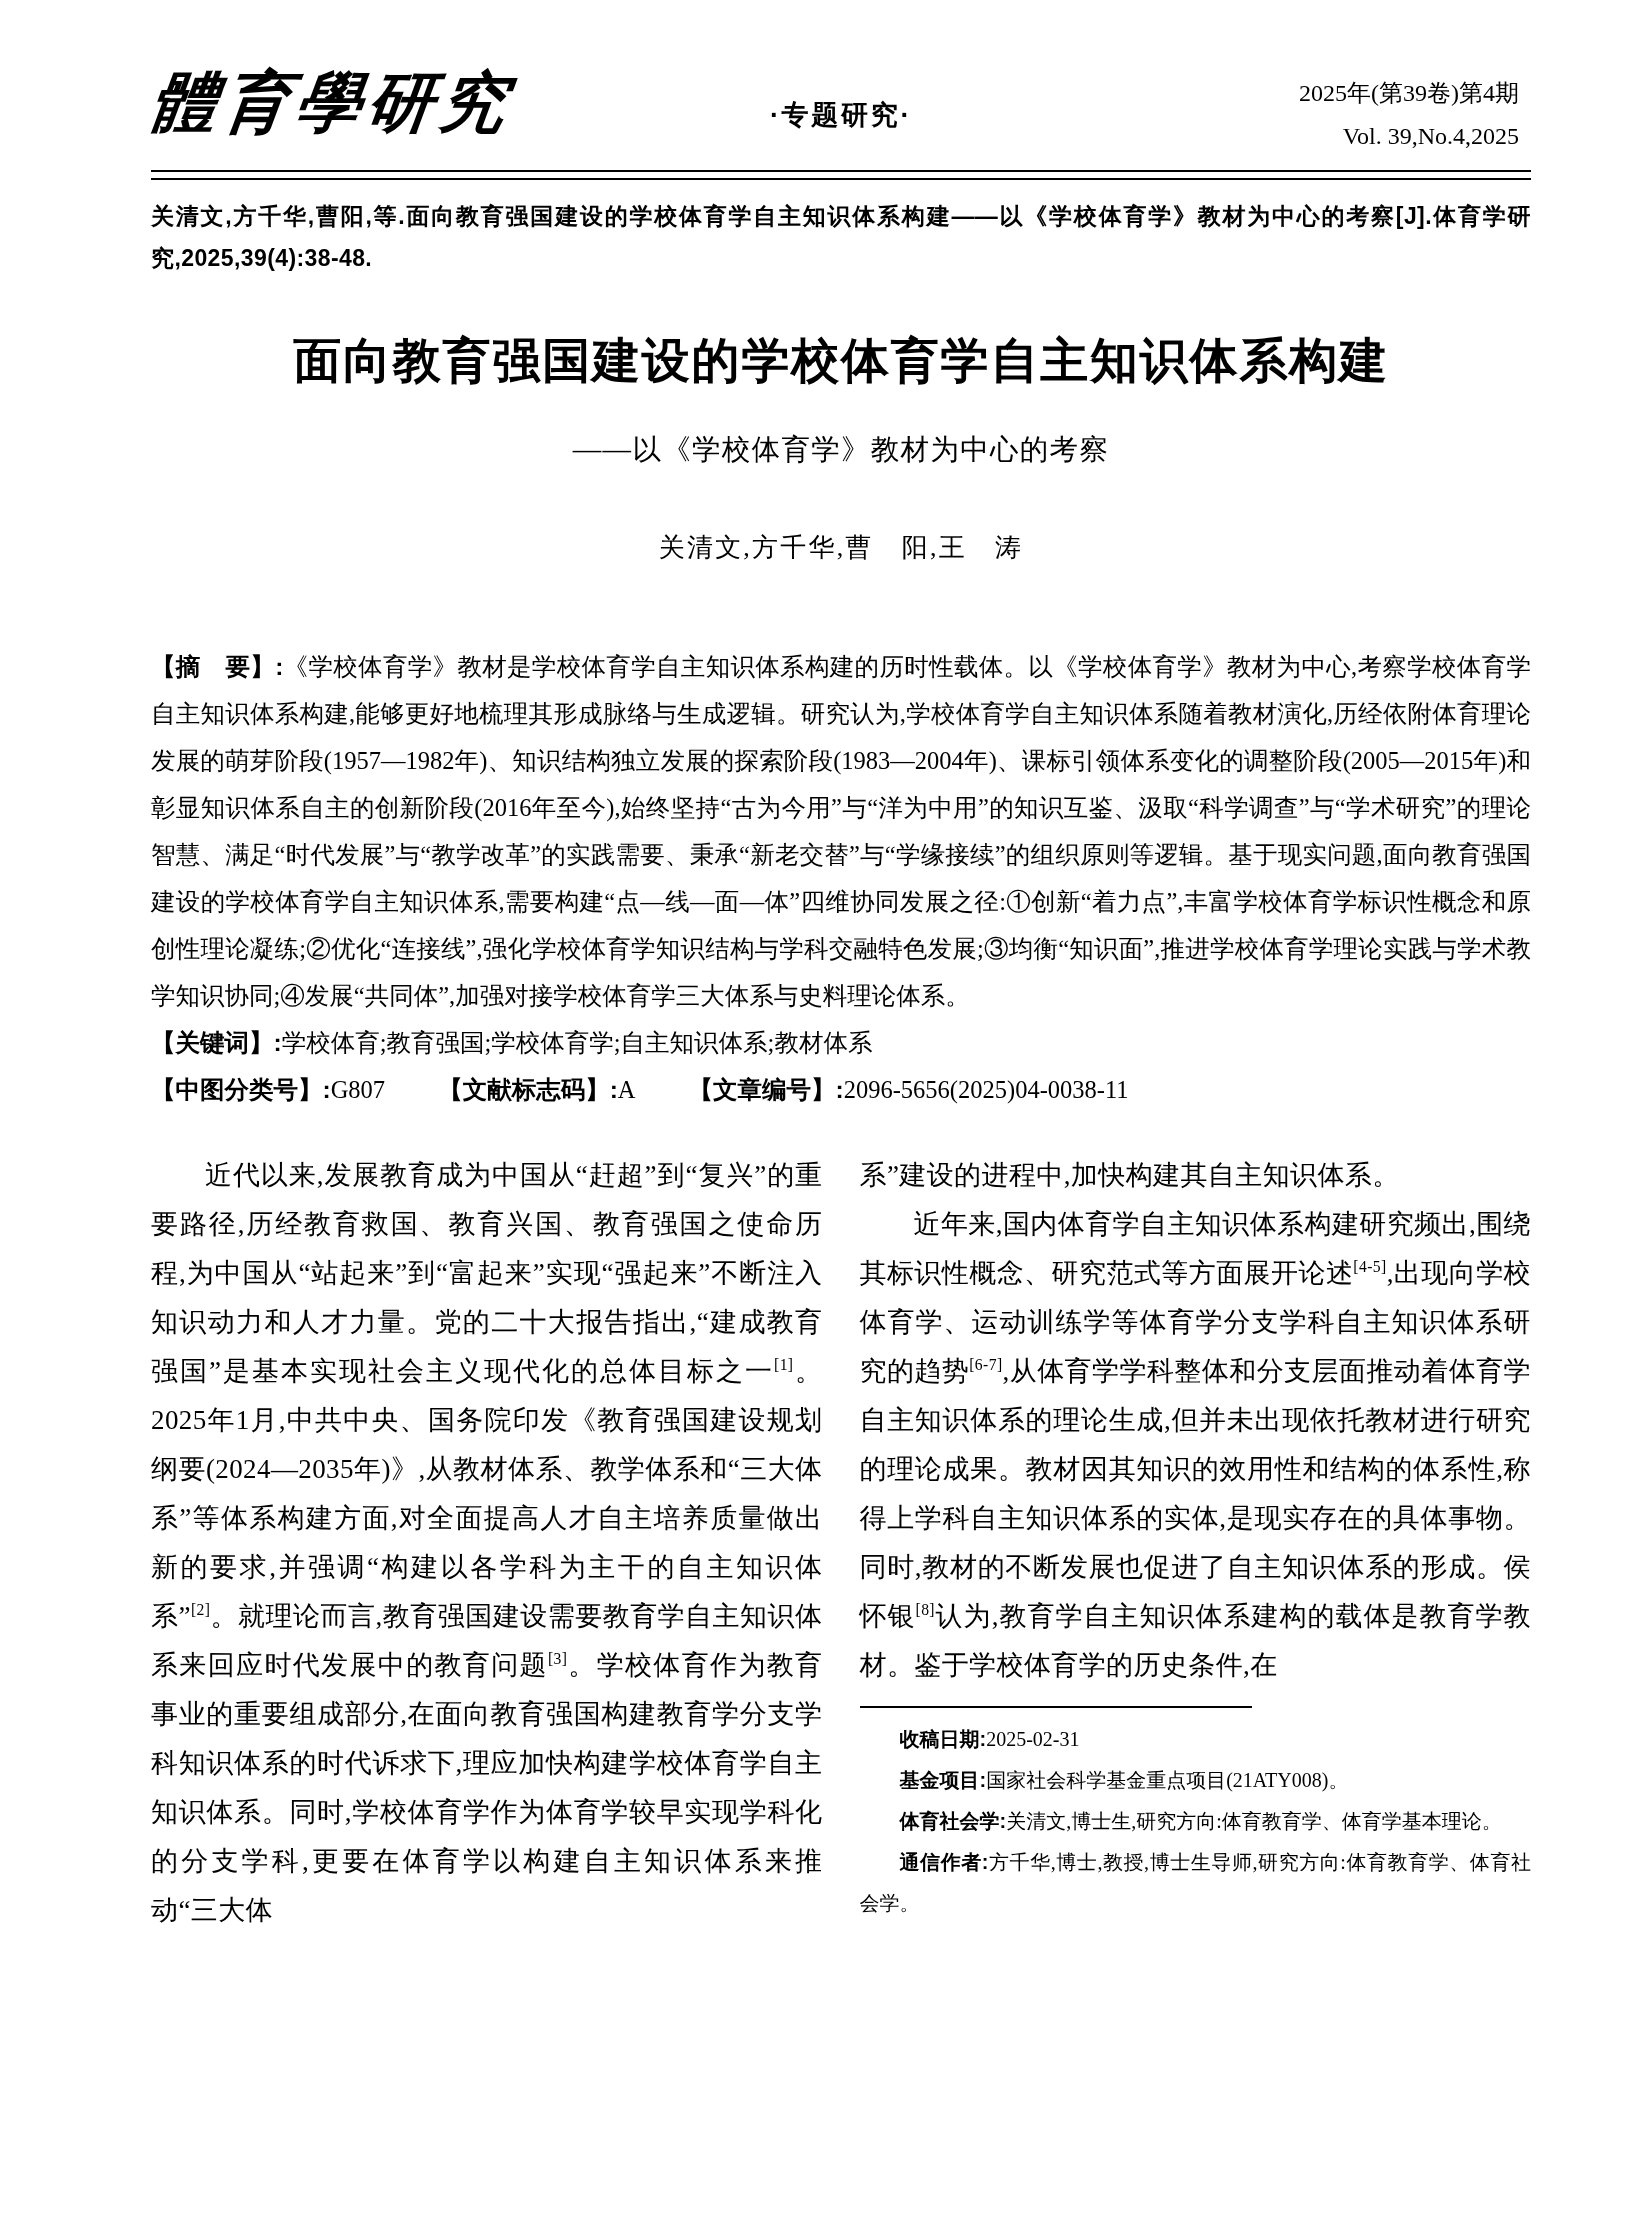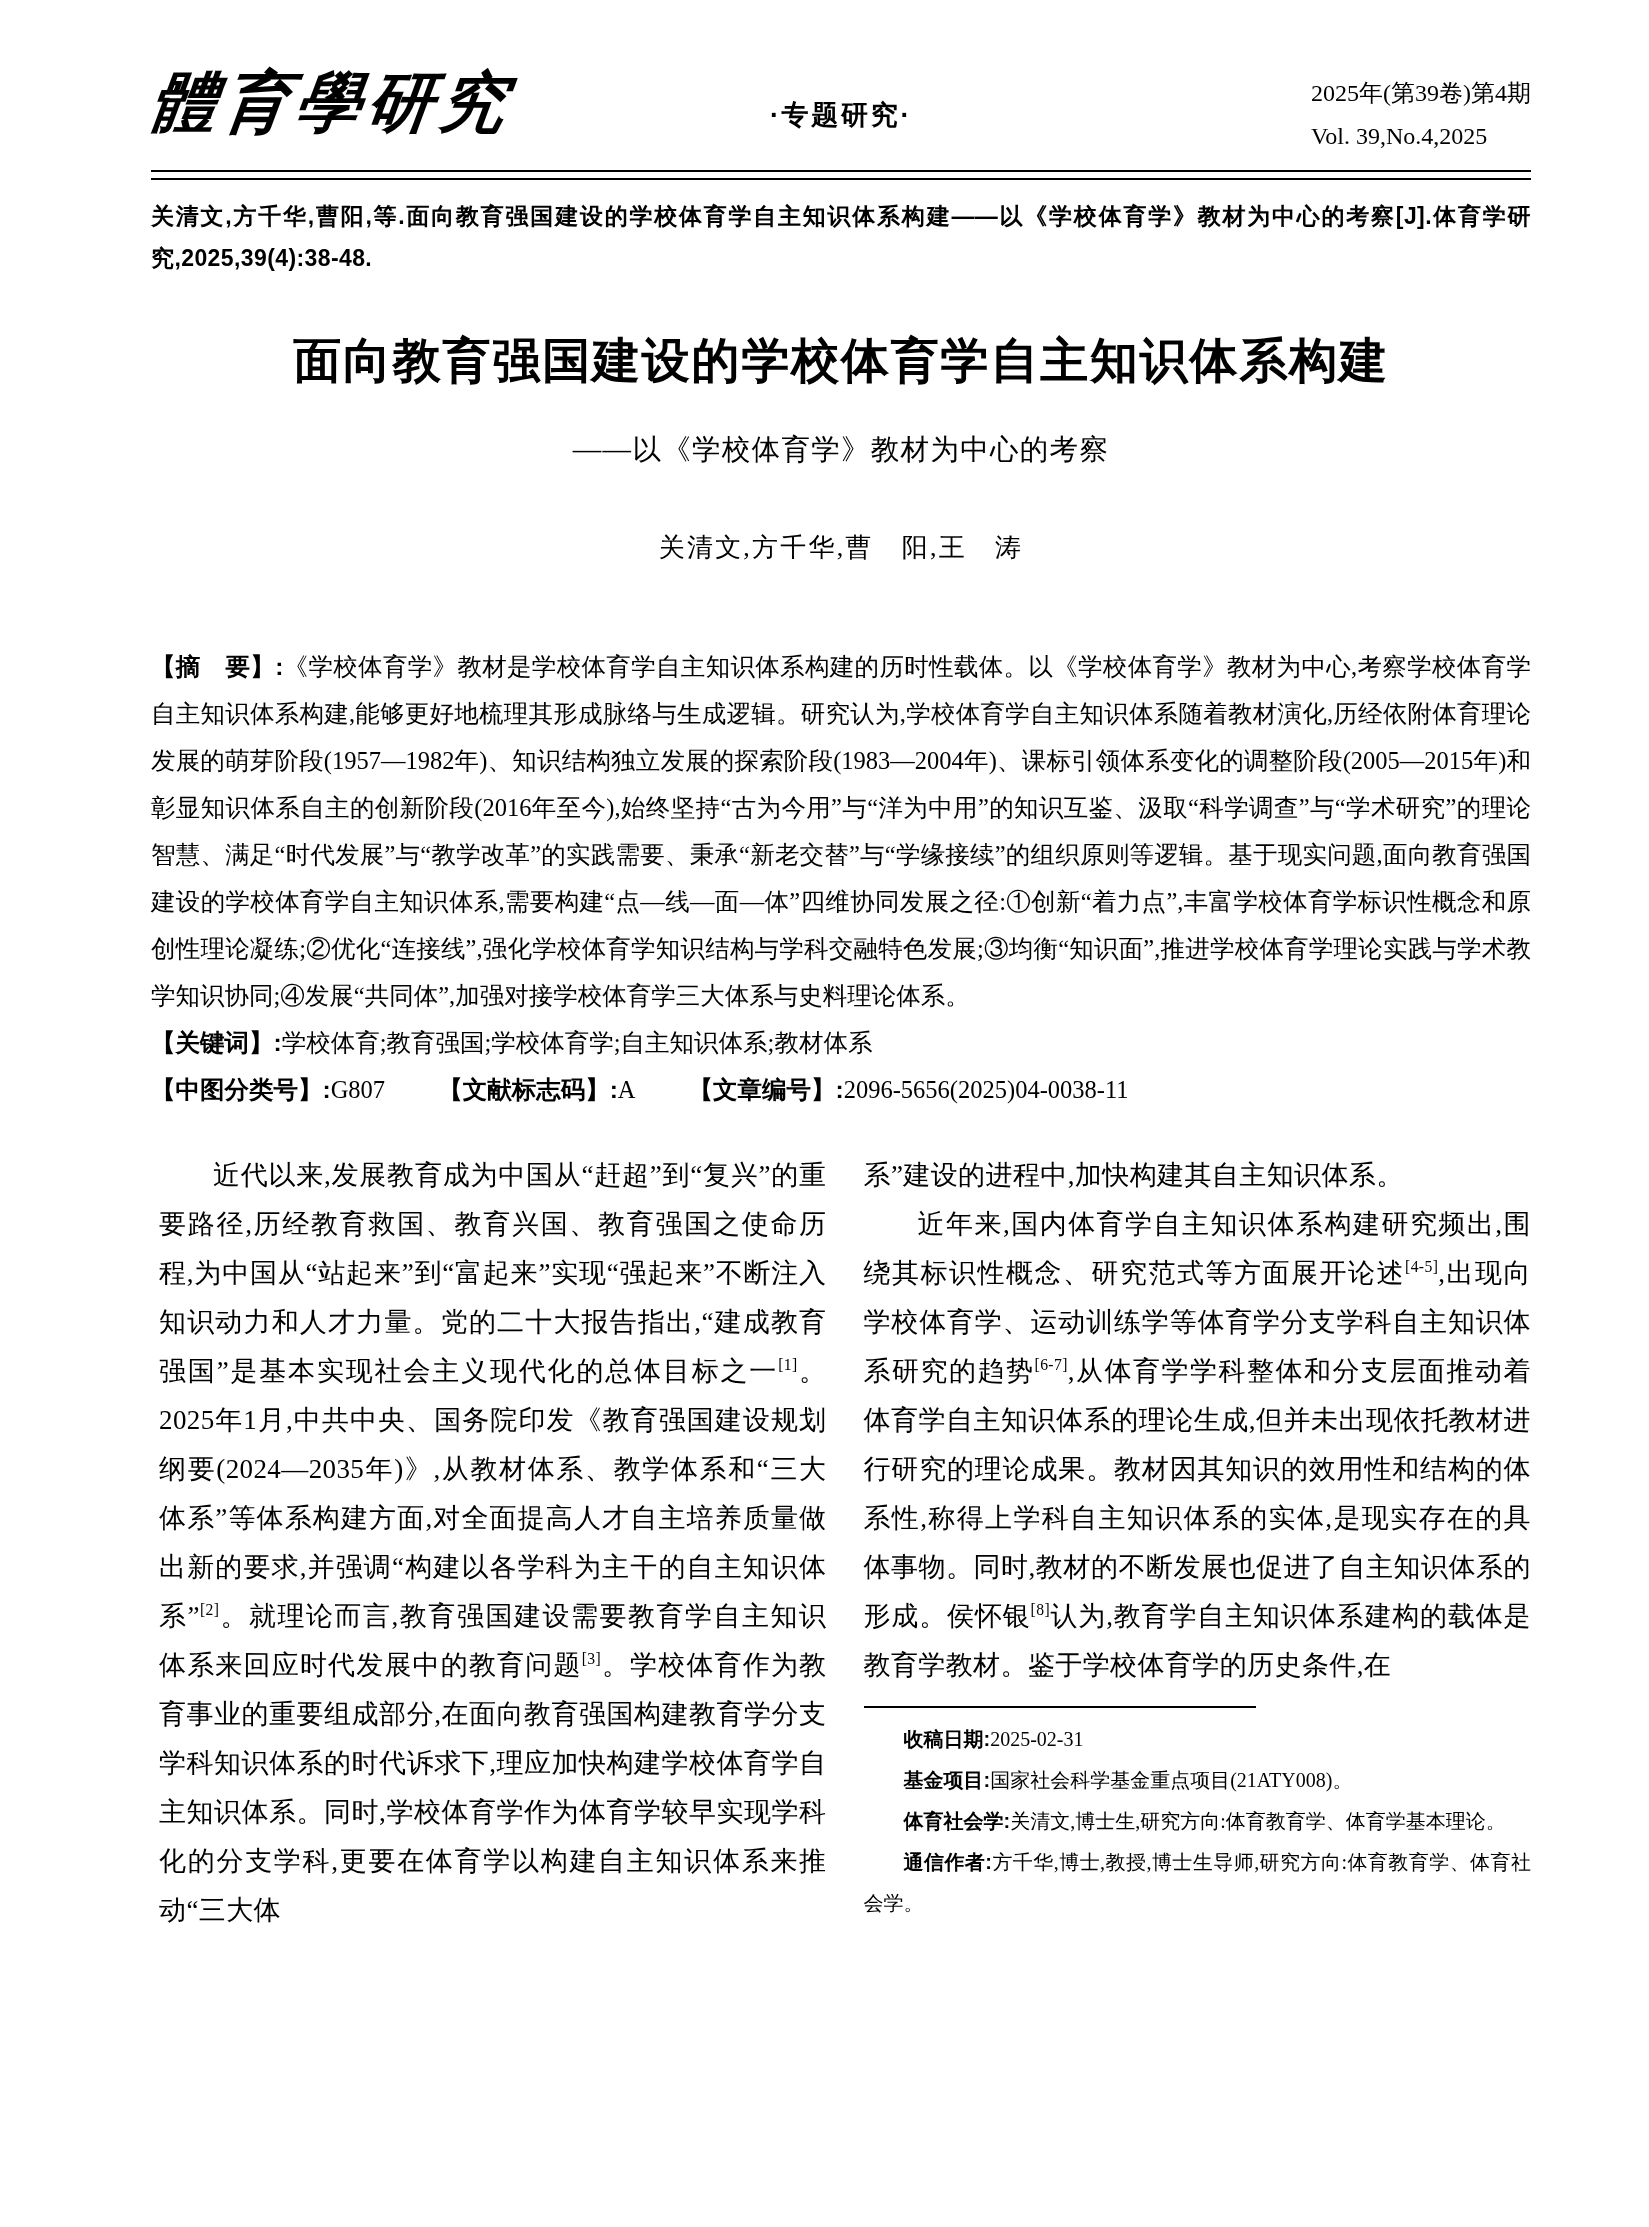--- a/index.html
+++ b/index.html
@@ -20,22 +20,22 @@
     font-size:66px;font-weight:bold;font-style:italic;
     letter-spacing:6.2px;line-height:1.2;
     transform:skewX(-7deg);
     font-family:"Liberation Serif","DejaVu Serif",serif;
   }
   .section-label{
     position:absolute;left:50%;top:31px;transform:translateX(-50%);
     font-size:27px;font-weight:bold;letter-spacing:2.7px;
   }
   .issue{
-    position:absolute;right:0;top:6.2px;
-    font-size:24px;line-height:43px;white-space:nowrap;
+    position:absolute;right:12px;top:6.2px;
+    text-align:right;font-size:24px;line-height:43px;white-space:nowrap;
   }
   .double-rule{
     margin-top:4.5px;height:6.2px;
     border-top:2.2px solid #000;border-bottom:2.2px solid #000;
   }
   
   .citation{
     margin-top:15px;font-size:23px;line-height:42px;
     font-weight:bold;text-align:justify;letter-spacing:0.4px;
   }
@@ -47,21 +47,21 @@
   
   .front-matter{margin-top:78px;font-size:24.5px;line-height:47px;}
   .front-matter p{margin:0;text-align:justify;}
   .fm-label{font-weight:bold;font-family:"Liberation Sans","DejaVu Sans",sans-serif;}
   .meta-pair{margin-right:53px;white-space:nowrap;}
   .meta-pair:last-child{margin-right:0;}
   .doi-label{font-weight:bold;}
   
   .body-columns{
     margin-top:38px;display:flex;gap:37px;
-    font-size:27px;line-height:49px;letter-spacing:0.4px;margin-left:8px;
+    font-size:27px;line-height:49px;letter-spacing:0.4px;
   }
   .col{flex:1;min-width:0;}
   .col p{margin:0;text-align:justify;text-indent:2em;}
   .col p.no-indent{text-indent:0;}
   sup{font-size:0.58em;line-height:0;}
   
   .footnote-block{margin-top:16px;}
   .footnote-divider{width:392px;border-top:2.2px solid #000;margin:0 0 11.6px 0;}
   .footnote-block p{margin:0;font-size:20px;line-height:41px;text-align:justify;letter-spacing:0;}
   .fn-label{font-weight:bold;font-family:"Liberation Sans","DejaVu Sans",sans-serif;}

